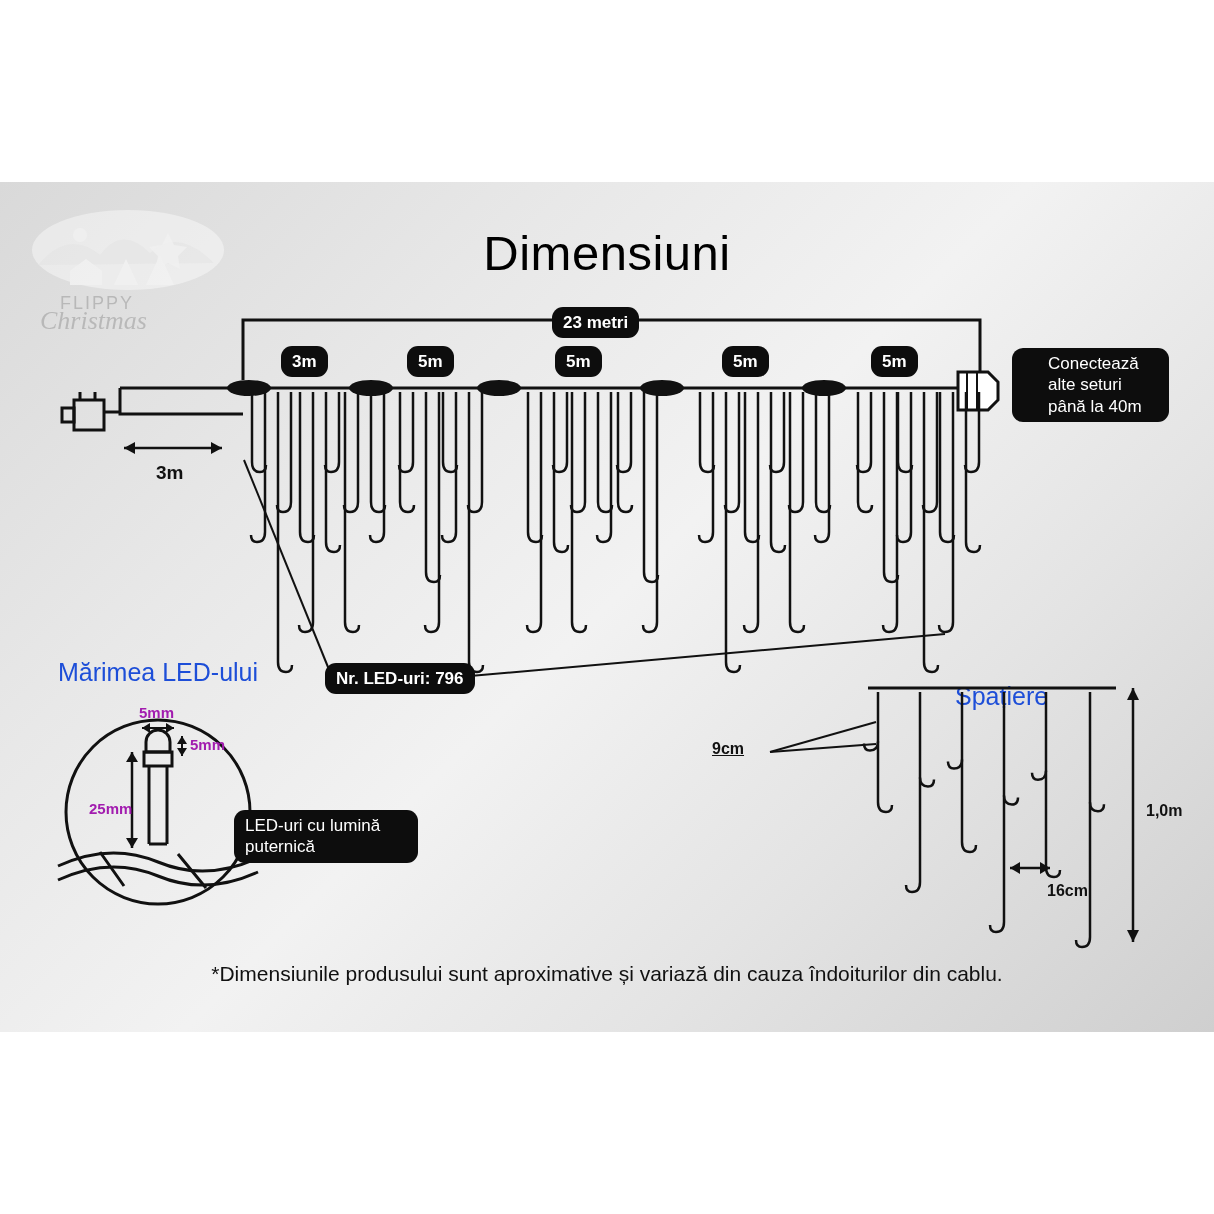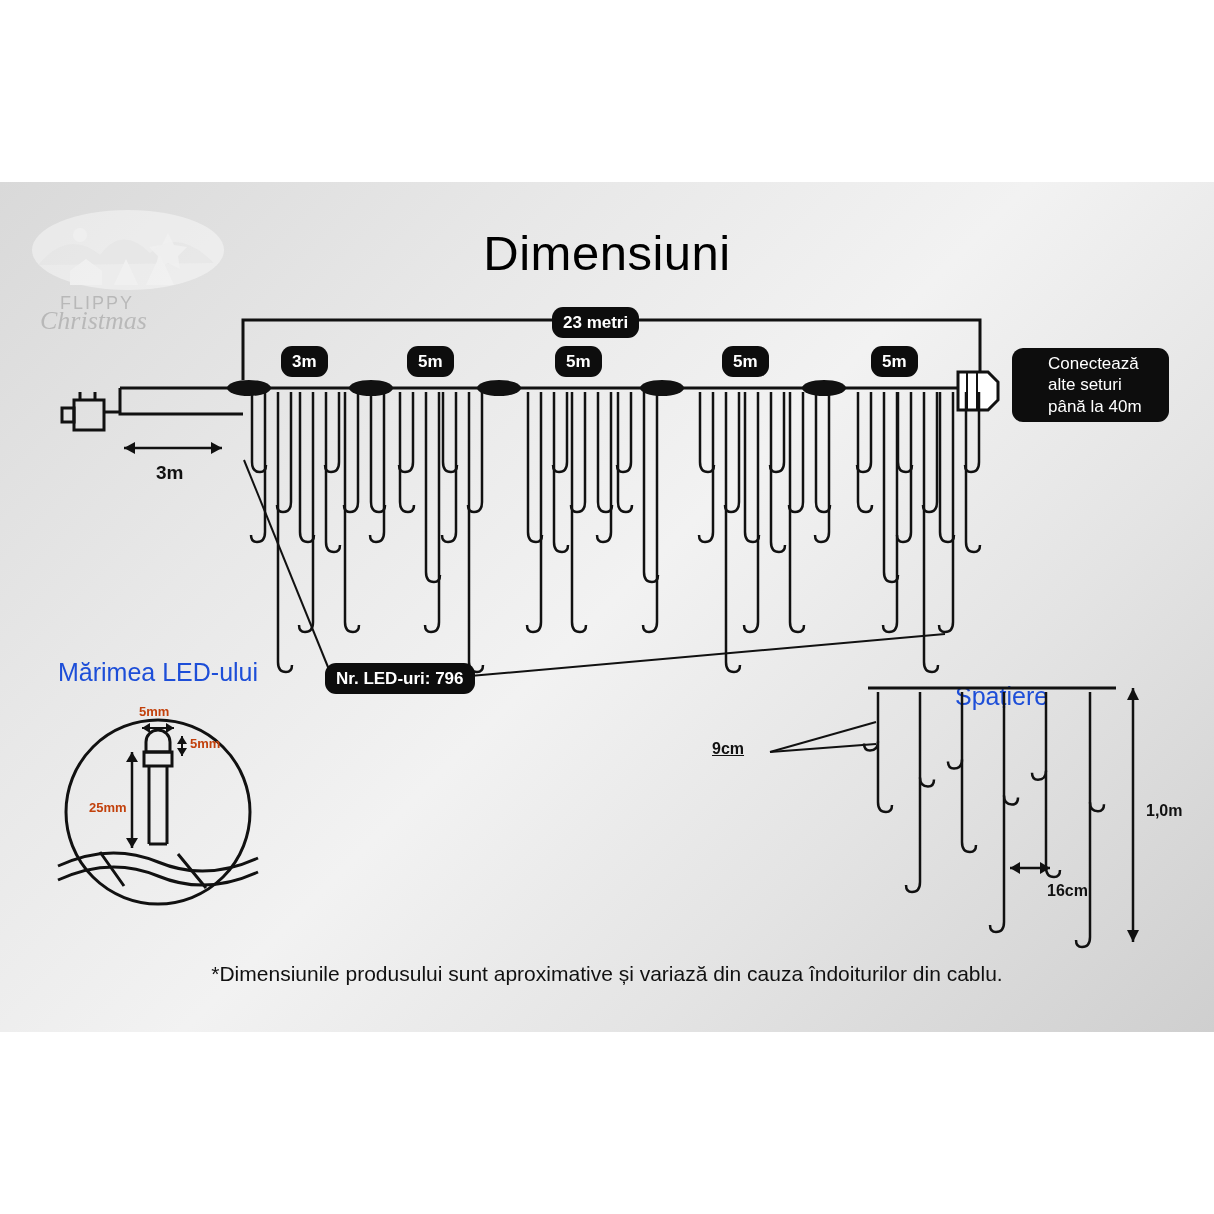--- a/index.html
+++ b/index.html
@@ -32,21 +32,21 @@
   }
   .lbl.left{text-align:left;font-weight:400;}
   .sect-title{
     position:absolute;font-size:25px;color:#1d4ed8;
   }
   .note{
     position:absolute;left:0;top:962px;width:1214px;text-align:center;
     font-size:21px;color:#111;
   }
   .tiny{
-    position:absolute;font-size:13px;color:#c2410c;font-weight:700;
+    position:absolute;font-size:15px;color:#a21caf;font-weight:700;
   }
   .tiny2{
     position:absolute;font-size:16px;color:#111;
   }
   svg{position:absolute;left:0;top:0;overflow:visible;}
   .wm{
     position:absolute;left:18px;top:205px;width:230px;height:125px;
     opacity:0.55;
     text-align:right;
   }
@@ -272,20 +272,22 @@
       <path d="M132 752 L132 848" stroke-width="2.5"></path>
       <path d="M132 752 l-6 10 l12 0 z" fill="#111" stroke="none"></path>
       <path d="M132 848 l-6 -10 l12 0 z" fill="#111" stroke="none"></path>
     </g>
   </svg>
 
   <div class="tiny" style="left:139px;top:704px;">5mm</div>
   <div class="tiny" style="left:190px;top:736px;">5mm</div>
   <div class="tiny" style="left:89px;top:800px;">25mm</div>
 
+  <div class="lbl left" style="left:234px;top:810px;width:162px;">LED-uri cu lumină
+puternică</div>
 
   <div class="sect-title" style="left:955px;top:645px;margin-top:37px;">Spațiere</div>
 
   <svg width="1214" height="1214">
     <g stroke="#111" stroke-width="3" fill="none">
       <path d="M868 688 L1116 688"></path>
     </g>
     <g stroke="#111" stroke-width="2.5" fill="none" id="spacing-strands">
         <path d="M878 692 L878 802"></path>
         <path d="M878 802 q0 10 8 10 q6 0 6 -7" fill="none" stroke="#111" stroke-width="2.5"></path>

